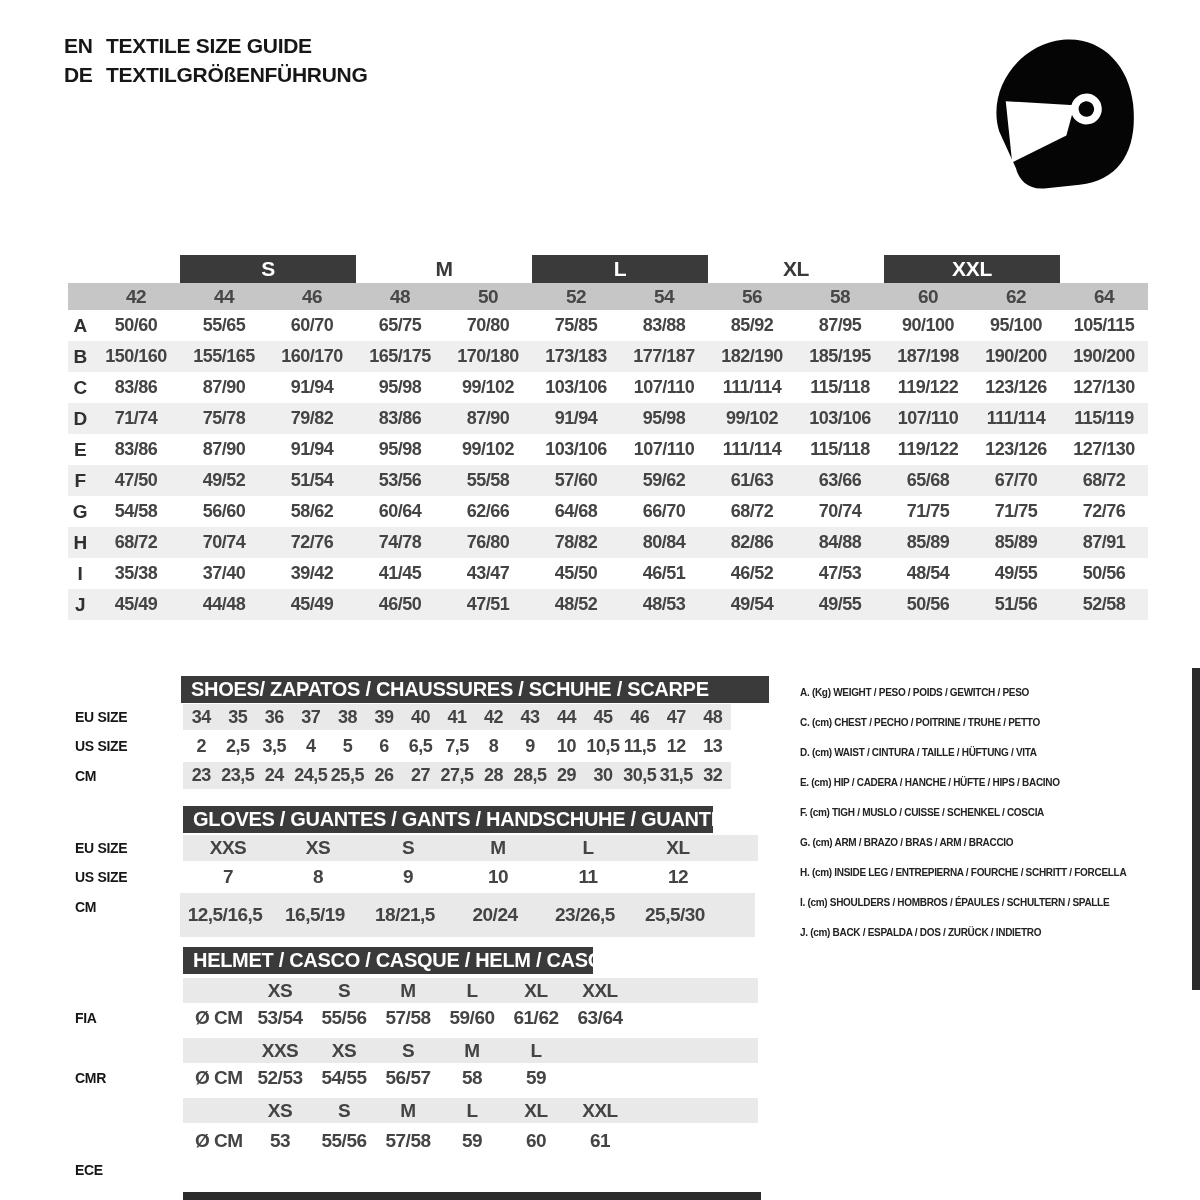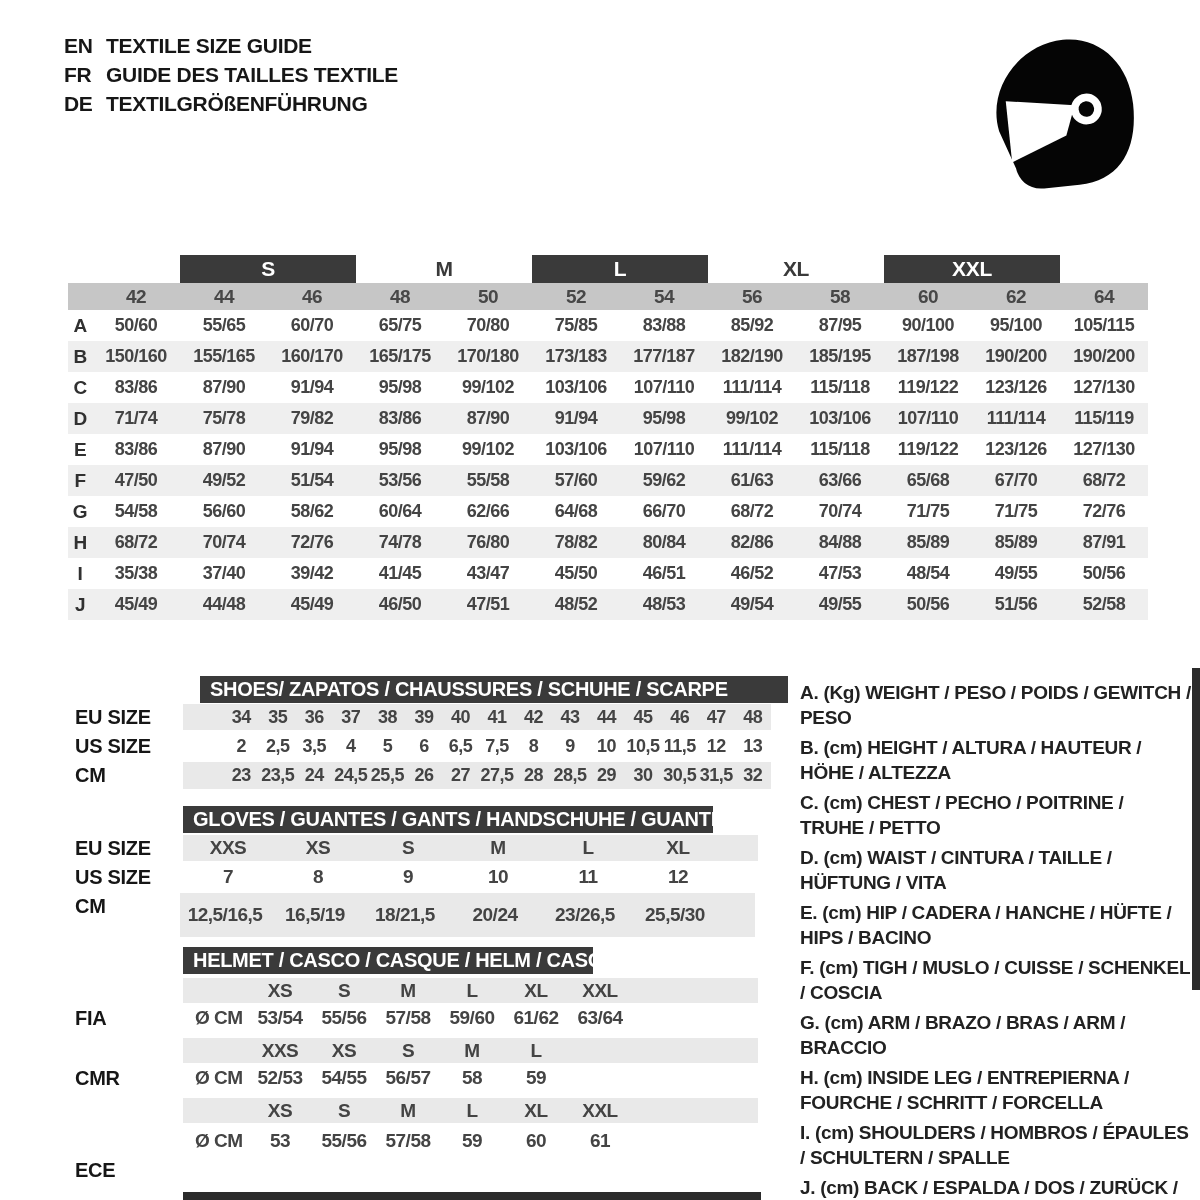--- a/index.html
+++ b/index.html
@@ -25,26 +25,26 @@
   .size-numbers{left:68px;top:283px;height:27px;background:#c6c6c6;}
   .size-numbers .cell{color:#474747;font-size:19px;}
   .table-body{left:68px;top:310px;}
   .trow{height:31px;}
   .trow.alt{background:#efefef;}
   .cell{display:flex;align-items:center;justify-content:center;font-weight:bold;font-size:18px;letter-spacing:-0.5px;color:#444444;white-space:nowrap;}
   .cell.letter{font-size:19px;color:#303030;}
 
   
   .bar{background:#3a3a3a;color:#ffffff;font-weight:bold;font-size:20px;display:flex;align-items:center;padding-left:10px;letter-spacing:-0.3px;white-space:nowrap;}
-  .shoes-bar{left:200px;top:676px;width:578px;height:27px;}
+  .shoes-bar{left:181px;top:676px;width:578px;height:27px;}
   .gloves-bar{left:183px;top:806px;width:520px;height:27px;}
   .helmet-bar{left:183px;top:947px;width:400px;height:27px;}
 
   
-  .grid15{display:grid;grid-template-columns:repeat(15,1fr);width:548px;padding-left:40px;}
+  .grid15{display:grid;grid-template-columns:repeat(15,1fr);width:548px;}
   .shoes-eu{left:183px;top:704px;height:26px;background:#e9e9e9;}
   .shoes-us{left:183px;top:733px;height:26px;}
   .shoes-cm{left:183px;top:762px;height:27px;background:#e9e9e9;}
 
   
   .grid6{display:grid;grid-template-columns:repeat(6,90px);width:575px;}
   .gloves-eu{left:183px;top:835px;height:26px;background:#e9e9e9;}
   .gloves-us{left:183px;top:864px;height:26px;}
   .gloves-cm{left:180px;top:893px;height:44px;background:#e9e9e9;}
   .grid6 .cell{font-size:19px;}
@@ -54,41 +54,37 @@
   .hs0{left:183px;top:978px;height:25px;background:#e9e9e9;}
   .hv0{left:183px;top:1004px;height:28px;}
   .hs1{left:183px;top:1038px;height:25px;background:#e9e9e9;}
   .hv1{left:183px;top:1064px;height:28px;}
   .hs2{left:183px;top:1098px;height:25px;background:#e9e9e9;}
   .hv2{left:183px;top:1126px;height:30px;}
   .gridH .cell{font-size:19px;}
   .gridH .diam{justify-content:flex-start;padding-left:12px;}
 
   
-  .sec-label{position:absolute;left:75px;display:flex;align-items:center;font-weight:bold;font-size:20px;color:#161616;letter-spacing:-0.3px;white-space:nowrap;}
+  .sec-label{position:absolute;left:75px;display:flex;align-items:center;font-weight:bold;font-size:14px;color:#161616;letter-spacing:-0.3px;white-space:nowrap;}
 
   
   .legend{left:800px;top:680px;width:392px;}
-  .legend-item{font-weight:bold;font-size:19px;line-height:25px;margin-bottom:5px;color:#222222;letter-spacing:-0.3px;}
+  .legend-item{font-weight:bold;font-size:10px;line-height:25px;margin-bottom:5px;color:#222222;letter-spacing:-0.3px;}
 
   
   .right-strip{left:1192px;top:668px;width:8px;height:322px;background:#2b2b2b;}
   .bottom-strip{left:183px;top:1192px;width:578px;height:8px;background:#2b2b2b;}
 </style>
 </head>
 <body>
 
 <div class="abs lang-list">
     <div class="lang-row">
       <div class="lang-code">EN</div>
       <div class="lang-label">TEXTILE SIZE GUIDE</div>
-    </div>
-    <div class="lang-row">
-      <div class="lang-code">FR</div>
-      <div class="lang-label">GUIDE DES TAILLES TEXTILE</div>
     </div>
     <div class="lang-row">
       <div class="lang-code">DE</div>
       <div class="lang-label">TEXTILGRÖßENFÜHRUNG</div>
     </div>
   </div>
 
 <div class="abs logo">
   <svg viewBox="0 0 100 100" width="162" height="170" aria-hidden="true">
     <g transform="rotate(-6 50 50)">
@@ -412,21 +408,20 @@
     <div class="cell">53</div>
     <div class="cell">55/56</div>
     <div class="cell">57/58</div>
     <div class="cell">59</div>
     <div class="cell">60</div>
     <div class="cell">61</div>
   </div>
 
 <div class="abs legend">
     <div class="legend-item">A. (Kg) WEIGHT / PESO / POIDS / GEWITCH / PESO</div>
-    <div class="legend-item">B. (cm) HEIGHT / ALTURA / HAUTEUR / HÖHE / ALTEZZA</div>
     <div class="legend-item">C. (cm) CHEST / PECHO / POITRINE / TRUHE / PETTO</div>
     <div class="legend-item">D. (cm) WAIST / CINTURA / TAILLE / HÜFTUNG / VITA</div>
     <div class="legend-item">E. (cm) HIP / CADERA / HANCHE / HÜFTE / HIPS / BACINO</div>
     <div class="legend-item">F. (cm) TIGH / MUSLO / CUISSE / SCHENKEL / COSCIA</div>
     <div class="legend-item">G. (cm) ARM / BRAZO / BRAS / ARM / BRACCIO</div>
     <div class="legend-item">H. (cm) INSIDE LEG / ENTREPIERNA / FOURCHE / SCHRITT / FORCELLA</div>
     <div class="legend-item">I. (cm) SHOULDERS / HOMBROS / ÉPAULES / SCHULTERN / SPALLE</div>
     <div class="legend-item">J. (cm) BACK / ESPALDA / DOS / ZURÜCK / INDIETRO</div>
   </div>
 

